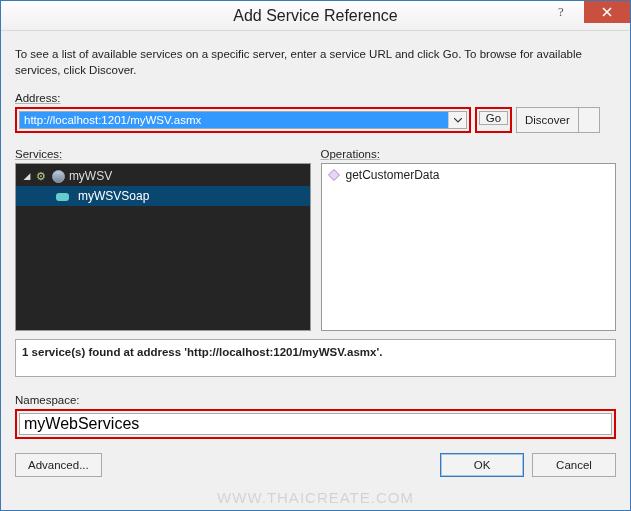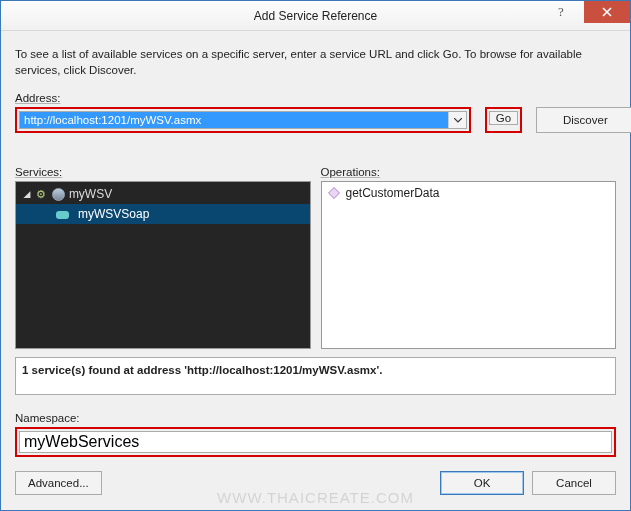--- a/index.html
+++ b/index.html
@@ -6,55 +6,55 @@
   body { margin: 0; background: #888; }
   .window {
     width: 631px; height: 511px; background: #f0f0f0;
     border: 1px solid #3a78b8; position: relative; margin: 0;
   }
   .titlebar {
     height: 30px; background: linear-gradient(#fdfdfd,#f0f0f0);
     border-bottom: 1px solid #d8d8d8; position: relative;
     display: flex; align-items: center; justify-content: center;
   }
-  .titlebar-title { font-size: 12px; color: #222; }
+  .titlebar-title { font-size: 16px; color: #222; }
   .titlebar-btns { position: absolute; right: 0; top: 0; display: flex; }
   .titlebar-btn {
     width: 46px; height: 22px; display: flex; align-items: center; justify-content: center;
     font-size: 11px; color: #333;
   }
   .titlebar-help { font-family: Georgia, serif; color: #555; font-size: 13px; }
   .titlebar-close { background: #c94f3e; color: #fff; font-size: 14px; font-weight: bold; }
   .content { padding: 14px 14px 10px 14px; font-size: 11.5px; color: #222; }
   .intro { margin: 2px 0 14px 0; line-height: 1.35; }
   .label { margin: 3px 0 3px 0; text-decoration: underline; text-decoration-color: rgba(0,0,0,0.25); }
   .label.nounder { text-decoration: none; }
-  .addr-row { display: flex; align-items: stretch; gap: 14px; }
+  .addr-row { display: flex; align-items: stretch; gap: 4px; }
   .hl-red { border: 2px solid #d40000; padding: 2px; }
   .addr-red { flex: 0 0 auto; }
   .combo-wrap { display: flex; width: 448px; border: 1px solid #aaa; background: #fff; }
   .combo-input {
     flex: 1; border: none; outline: none; font-size: 11.5px; padding: 2px 4px;
     background: #3399ff; color: #fff;
   }
   .combo-input::selection { background: #3399ff; color: #fff; }
   .combo-arrow {
     width: 18px; border-left: 1px solid #ccc; background: #f4f4f4;
     display: flex; align-items: center; justify-content: center; font-size: 9px; color: #333;
   }
   .btn {
     border: 1px solid #aaa; background: #f3f3f3; font-size: 11.5px;
     padding: 0 10px; display: flex; align-items: center; justify-content: center;
     cursor: default; white-space: nowrap;
   }
   .go-btn { width: 29px; }
   .discover-wrap { display: flex; }
-  .discover-main { padding: 0 26px; }
+  .discover-main { padding: 0 8px; }
   .discover-drop { width: 16px; border-left: none; }
-  .panes { display: flex; gap: 10px; margin-top: 30px; }
+  .panes { display: flex; gap: 10px; margin-top: 12px; }
   .pane-col { flex: 1; display: flex; flex-direction: column; }
   .tree {
     height: 168px; background: #252526; border: 1px solid #999; color: #ddd;
     font-size: 12px; padding-top: 2px; overflow: hidden;
   }
   .tree-row { display: flex; align-items: center; height: 20px; padding-left: 6px; gap: 4px; }
   .tree-row.sel { background: #094771; color: #fff; }
   .tw { width: 10px; font-size: 9px; color: #ddd; text-align: center; }
   .ico-globe {
     width: 13px; height: 13px; border-radius: 50%; border: 1px solid #9ab;

